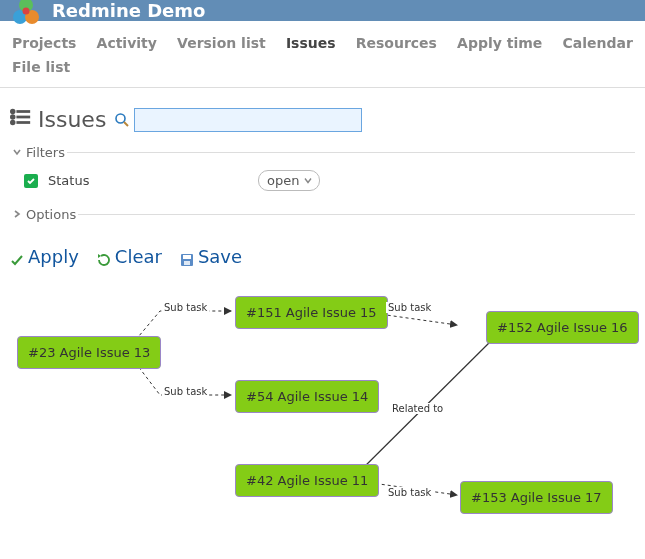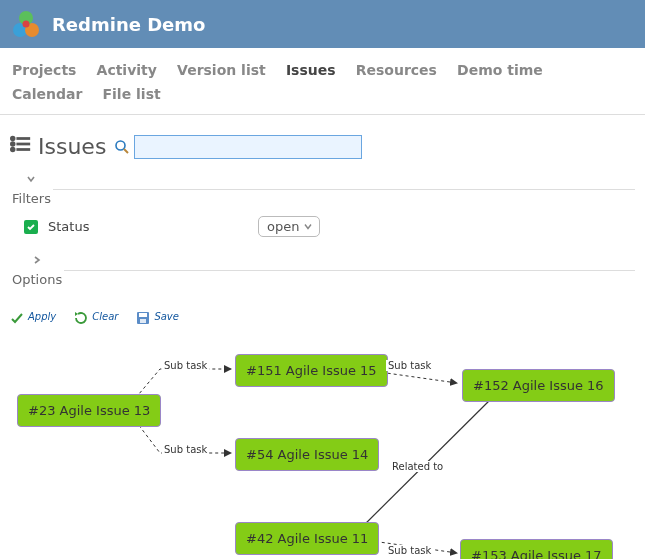--- a/index.html
+++ b/index.html
@@ -1,40 +1,40 @@
 <!DOCTYPE html>
 <html><head>
 <meta charset="utf-8">
 <style>
   * { box-sizing: border-box; margin: 0; padding: 0; }
   body { font-family: "DejaVu Sans", Verdana, sans-serif; font-size: 13px; color: #333; width: 645px; }
-  .topbar { background: #628DB6; height: 48px; display: flex; align-items: center; padding: 0 10px; }
+  .topbar { background: #628DB6; height: 21px; display: flex; align-items: center; padding: 0 10px; }
   .logo { width: 32px; height: 32px; margin-right: 10px; }
   .app-title { color: #fff; font-size: 18px; font-weight: bold; }
   .mainnav { background: #fff; border-bottom: 1px solid #ddd; padding: 10px 4px 8px 4px; }
   .mainnav a { display: inline-block; color: #888; font-weight: bold; font-size: 14px; padding: 4px 8px; text-decoration: none; cursor: pointer; }
   .mainnav a.active { color: #444; }
   .content { padding: 10px; }
   .page-title-row { display: flex; align-items: center; margin: 8px 0 12px 0; }
   .page-title { font-size: 22px; font-weight: 500; color: #555; display: flex; align-items: center; gap: 6px; }
   .icon-list svg { width: 22px; height: 22px; }
   .search-icon { width: 16px; height: 16px; margin: 0 4px 0 8px; }
   .search-input { height: 24px; width: 228px; border: 1px solid #6aa6e0; background: #eaf4ff; padding: 0 4px; }
   fieldset.collapsible { border: none; border-top: 1px solid #ddd; margin: 6px 0; padding: 6px 0 4px 0; }
-  fieldset.collapsible > legend { color: #666; font-size: 13px; padding: 0 2px; display: flex; align-items: center; gap: 4px; cursor: pointer; flex-direction: column; }
+  fieldset.collapsible > legend { color: #666; font-size: 13px; padding: 0 2px; display: flex; align-items: center; gap: 4px; cursor: pointer; }
   .chev svg { width: 10px; height: 10px; }
   .filter-row { display: flex; align-items: center; padding: 4px 0 6px 14px; gap: 10px; }
   .cb { width: 14px; height: 14px; background: #1aae4e; border-radius: 2px; display: inline-flex; align-items: center; justify-content: center; }
   .cb svg { width: 10px; height: 10px; }
   .filter-label { color: #444; width: 200px; }
-  .select { border: 1px solid #bbb; border-radius: 5px; padding: 2px 20px 2px 8px; color: #555; background: #fff; position: relative; display: inline-block; }
+  .select { border: 1px solid #bbb; border-radius: 10px; padding: 2px 20px 2px 8px; color: #555; background: #fff; position: relative; display: inline-block; }
   .select .caret { position: absolute; right: 6px; top: 50%; transform: translateY(-50%); }
   .select .caret svg { width: 10px; height: 10px; }
   .actions { display: flex; align-items: center; gap: 18px; padding: 8px 0 14px 0; }
-  .act { display: flex; align-items: flex-start; gap: 4px; color: #12569e; cursor: pointer; font-size: 10px; font-style: italic; }
+  .act { display: flex; align-items: flex-end; gap: 4px; color: #12569e; cursor: pointer; font-size: 18px; }
   .act .ic { width: 14px; height: 14px; display: inline-flex; align-items: center; justify-content: center; }
   .diagram { position: relative; height: 240px; }
   .node { position: absolute; border: 1px solid #9a86c8; background: #84cc16; border-radius: 4px; padding: 8px 10px; font-size: 13px; color: #333; white-space: nowrap; cursor: pointer; }
   .edge-label { position: absolute; background: #fff; font-size: 10px; color: #333; padding: 0 2px; }
   svg.edges { position: absolute; left: 0; top: 0; }
 </style>
 </head>
 <body>
 
 <div class="topbar">
@@ -48,21 +48,21 @@
   </span>
   <span class="app-title">Redmine Demo</span>
 </div>
 
 <div class="mainnav">
   <a>Projects</a>
   <a>Activity</a>
   <a>Version list</a>
   <a class="active">Issues</a>
   <a>Resources</a>
-  <a>Demo time</a>
+  <a>Apply time</a>
   <a>Calendar</a>
   <a>File list</a>
 </div>
 
 <div class="content">
 
   <div class="page-title-row">
     <span class="page-title">
       <span class="icon-list">
         <svg viewBox="0 0 24 24" fill="none" stroke="#555" stroke-width="3">
@@ -160,21 +160,21 @@
       <path d="M118 68 L150 30 L221 30" fill="none" stroke="#333" stroke-width="1" stroke-dasharray="3 3" marker-end="url(#arr)"></path>
       <path d="M118 72 L150 114 L221 114" fill="none" stroke="#333" stroke-width="1" stroke-dasharray="3 3" marker-end="url(#arr)"></path>
       <path d="M348 30 L447 44" fill="none" stroke="#333" stroke-width="1" stroke-dasharray="3 3" marker-end="url(#arr)"></path>
       <path d="M342 198 L487 54" fill="none" stroke="#333" stroke-width="1.2"></path>
       <path d="M348 200 L447 214" fill="none" stroke="#333" stroke-width="1" stroke-dasharray="3 3" marker-end="url(#arr)"></path>
     </svg>
 
     <div class="node" style="left:7px;  top:55px;">#23 Agile Issue 13</div>
     <div class="node" style="left:225px;top:15px;">#151 Agile Issue 15</div>
     <div class="node" style="left:225px;top:99px;text-align:center;">#54 Agile Issue 14</div>
-    <div class="node" style="left:452px;top:30px;text-align:right;">#152 Agile Issue 16</div>
+    <div class="node" style="left:476px;top:30px;text-align:right;">#152 Agile Issue 16</div>
     <div class="node" style="left:225px;top:183px;">#42 Agile Issue 11</div>
     <div class="node" style="left:450px;top:200px;">#153 Agile Issue 17</div>
 
     <span class="edge-label" style="left:152px;top:21px;">Sub task</span>
     <span class="edge-label" style="left:152px;top:105px;">Sub task</span>
     <span class="edge-label" style="left:376px;top:21px;">Sub task</span>
     <span class="edge-label" style="left:380px;top:122px;">Related to</span>
     <span class="edge-label" style="left:376px;top:206px;">Sub task</span>
   </div>
 

